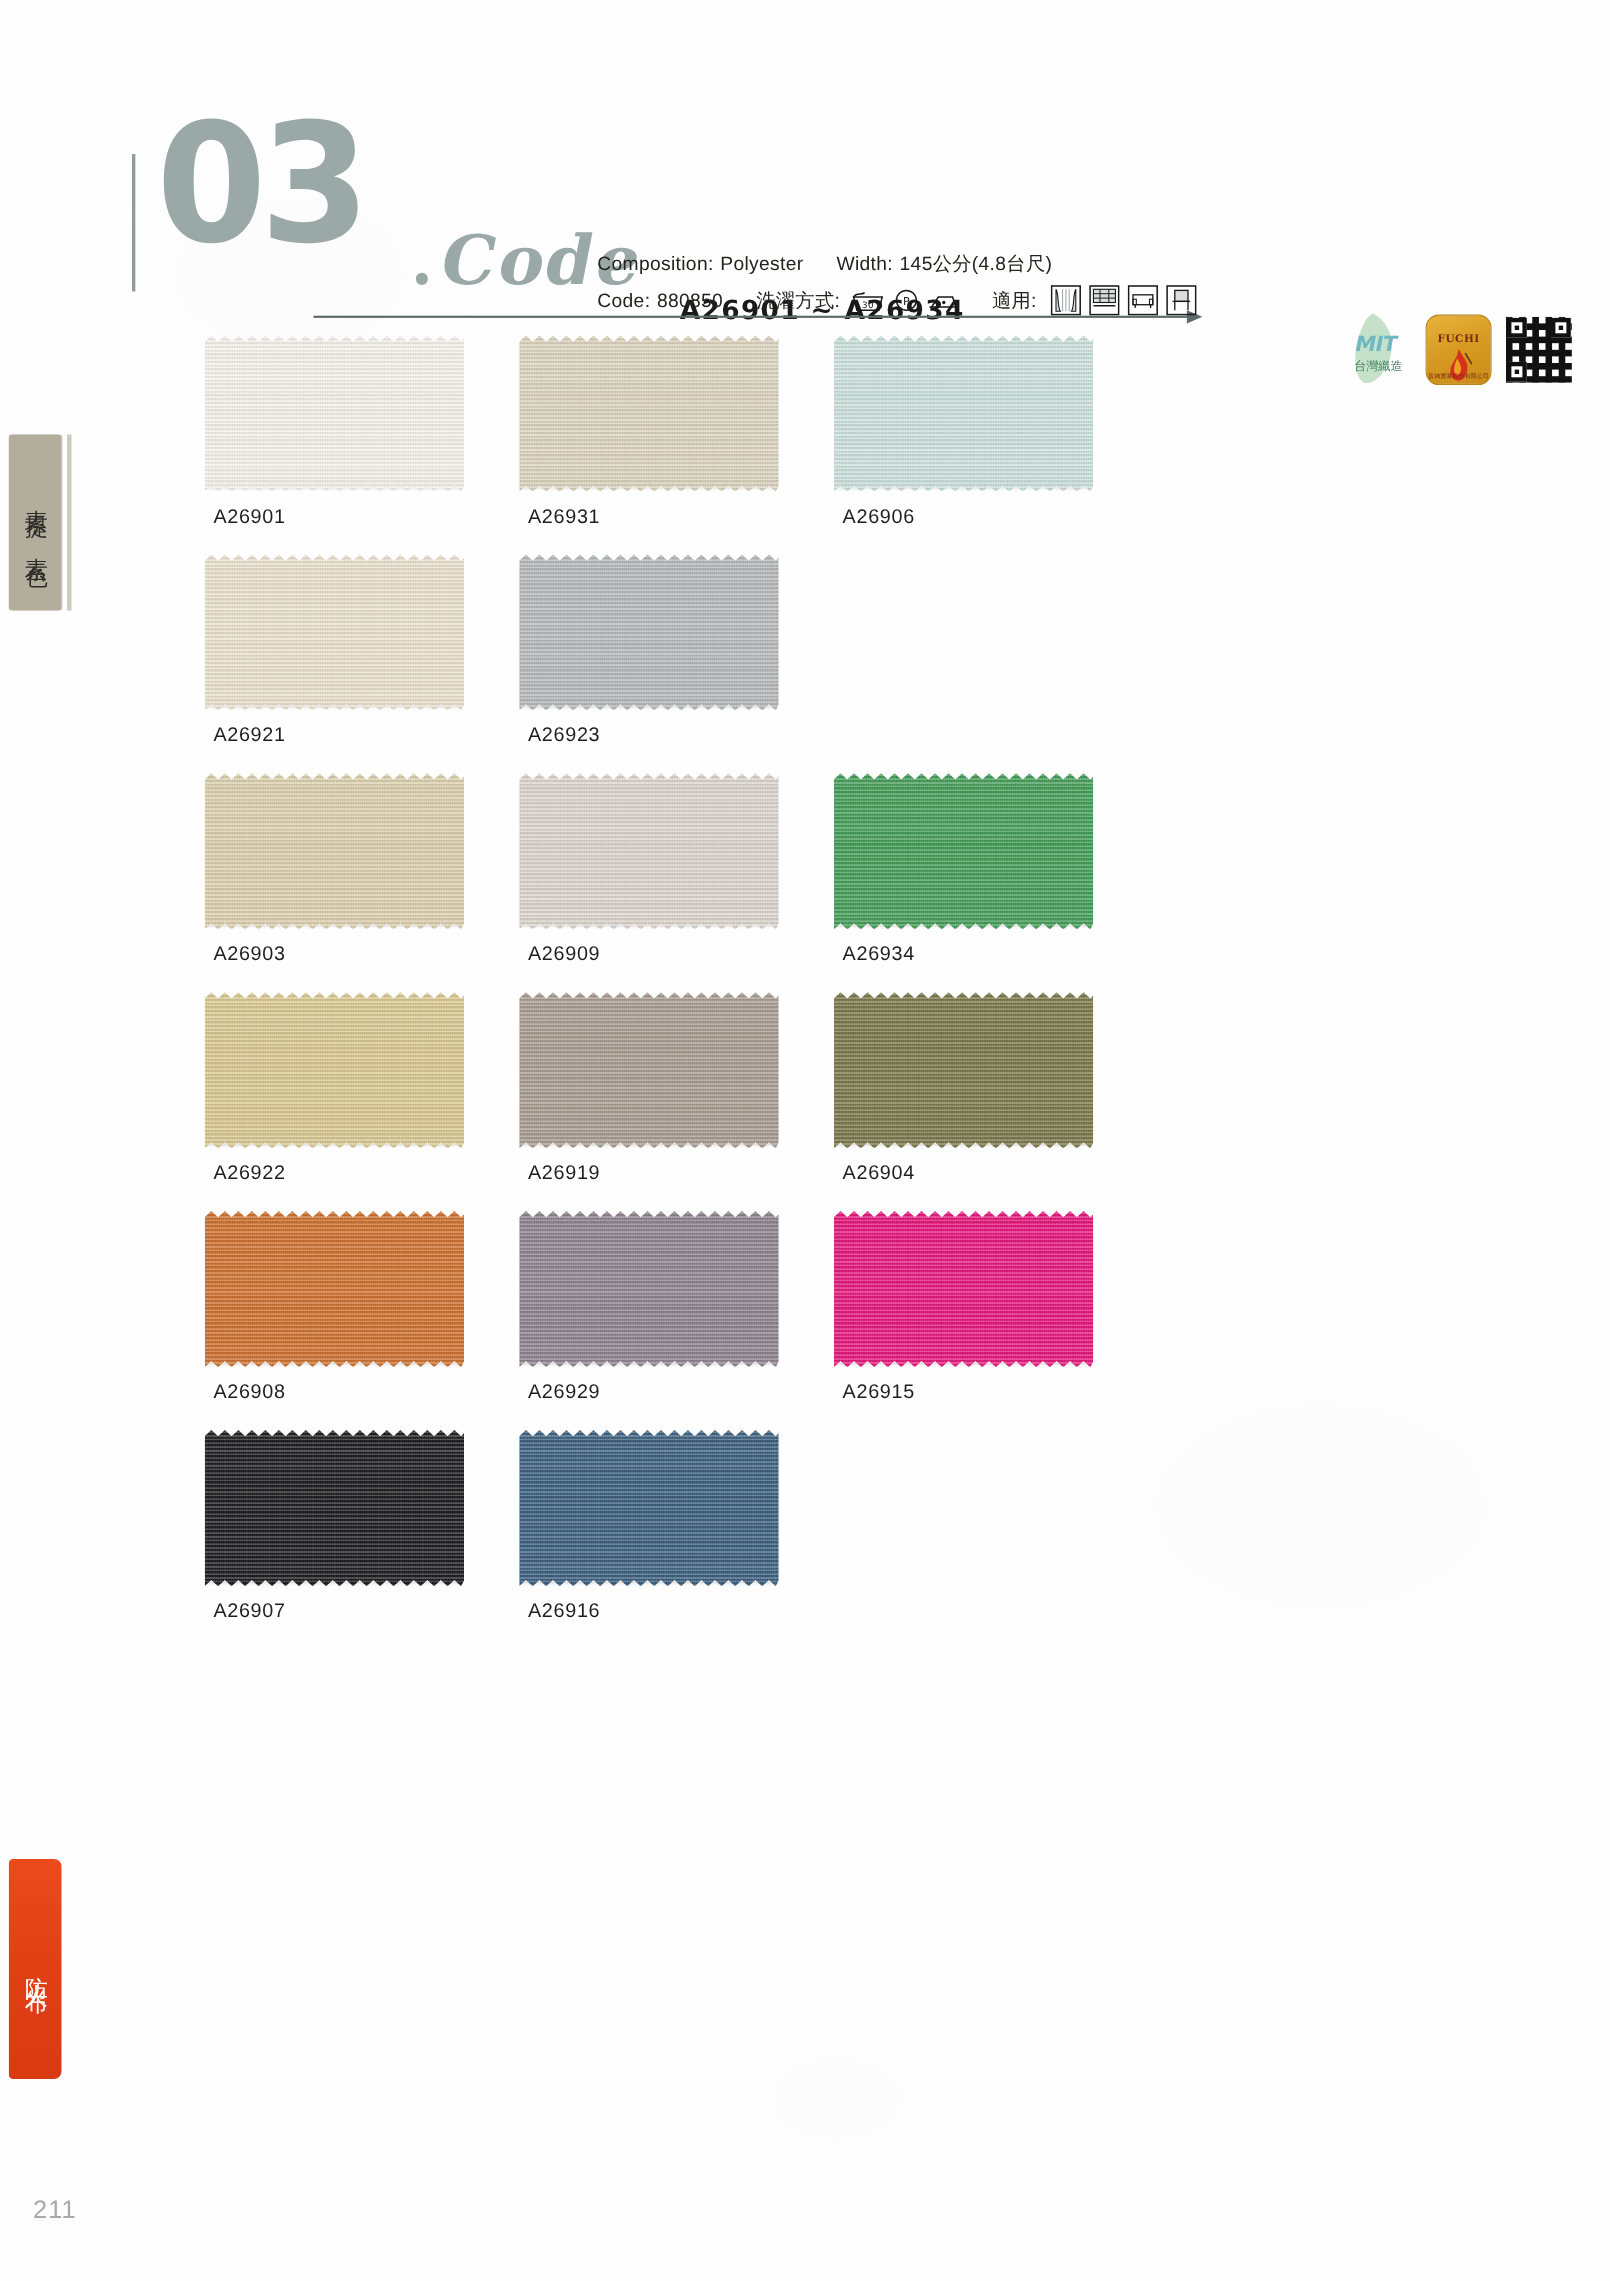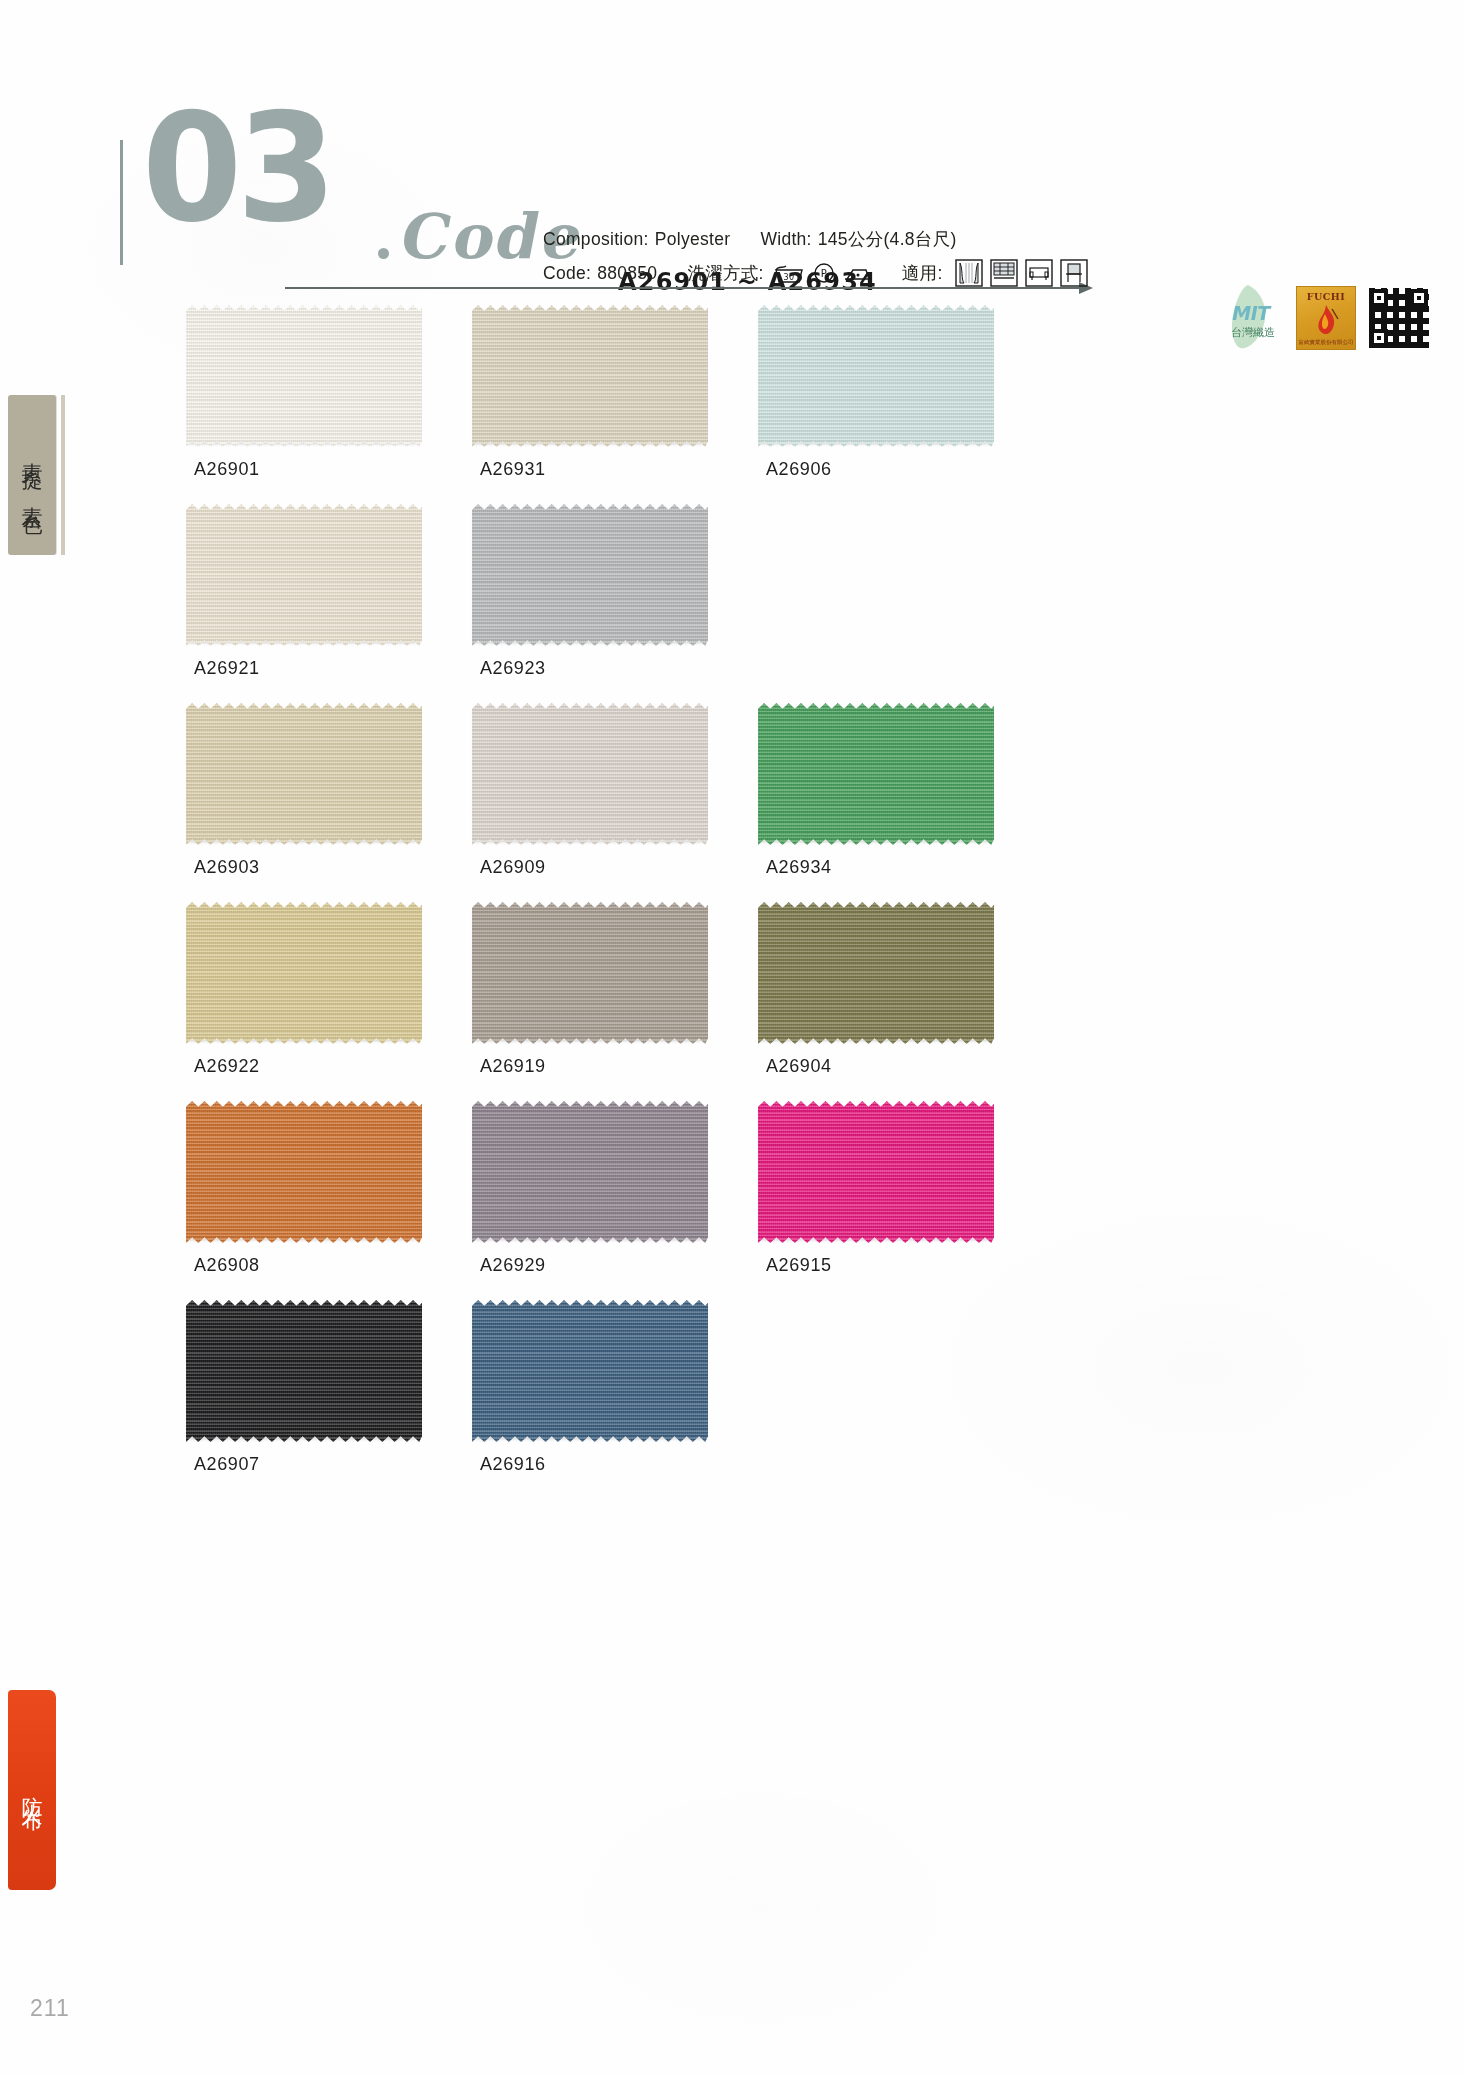--- a/index.html
+++ b/index.html
@@ -200,29 +200,29 @@
     position: absolute;
     left: 0; top: 43px;
     width: 70px;
     text-align: center;
     font-size: 11px;
     color: #3d7d5e;
     letter-spacing: 0px;
   }
   .fuchi {
     width: 60px; height: 64px;
-    border-radius: 0;
+    border-radius: 12px;
     background: linear-gradient(160deg,#e7b43c 0%, #d79a22 48%, #c98c19 100%);
     border: 1.5px solid #b8821a;
     position: relative;
     display: flex;
     flex-direction: column;
     align-items: center;
     justify-content: flex-start;
-    padding-top: 4px;
+    padding-top: 16px;
   }
   .fuchi-top {
     font-family: "DejaVu Serif", serif;
     font-weight: 700;
     font-size: 9.5px;
     color: #7a2a10;
     letter-spacing: 0.5px;
   }
   .fuchi-bottom {
     position: absolute;

